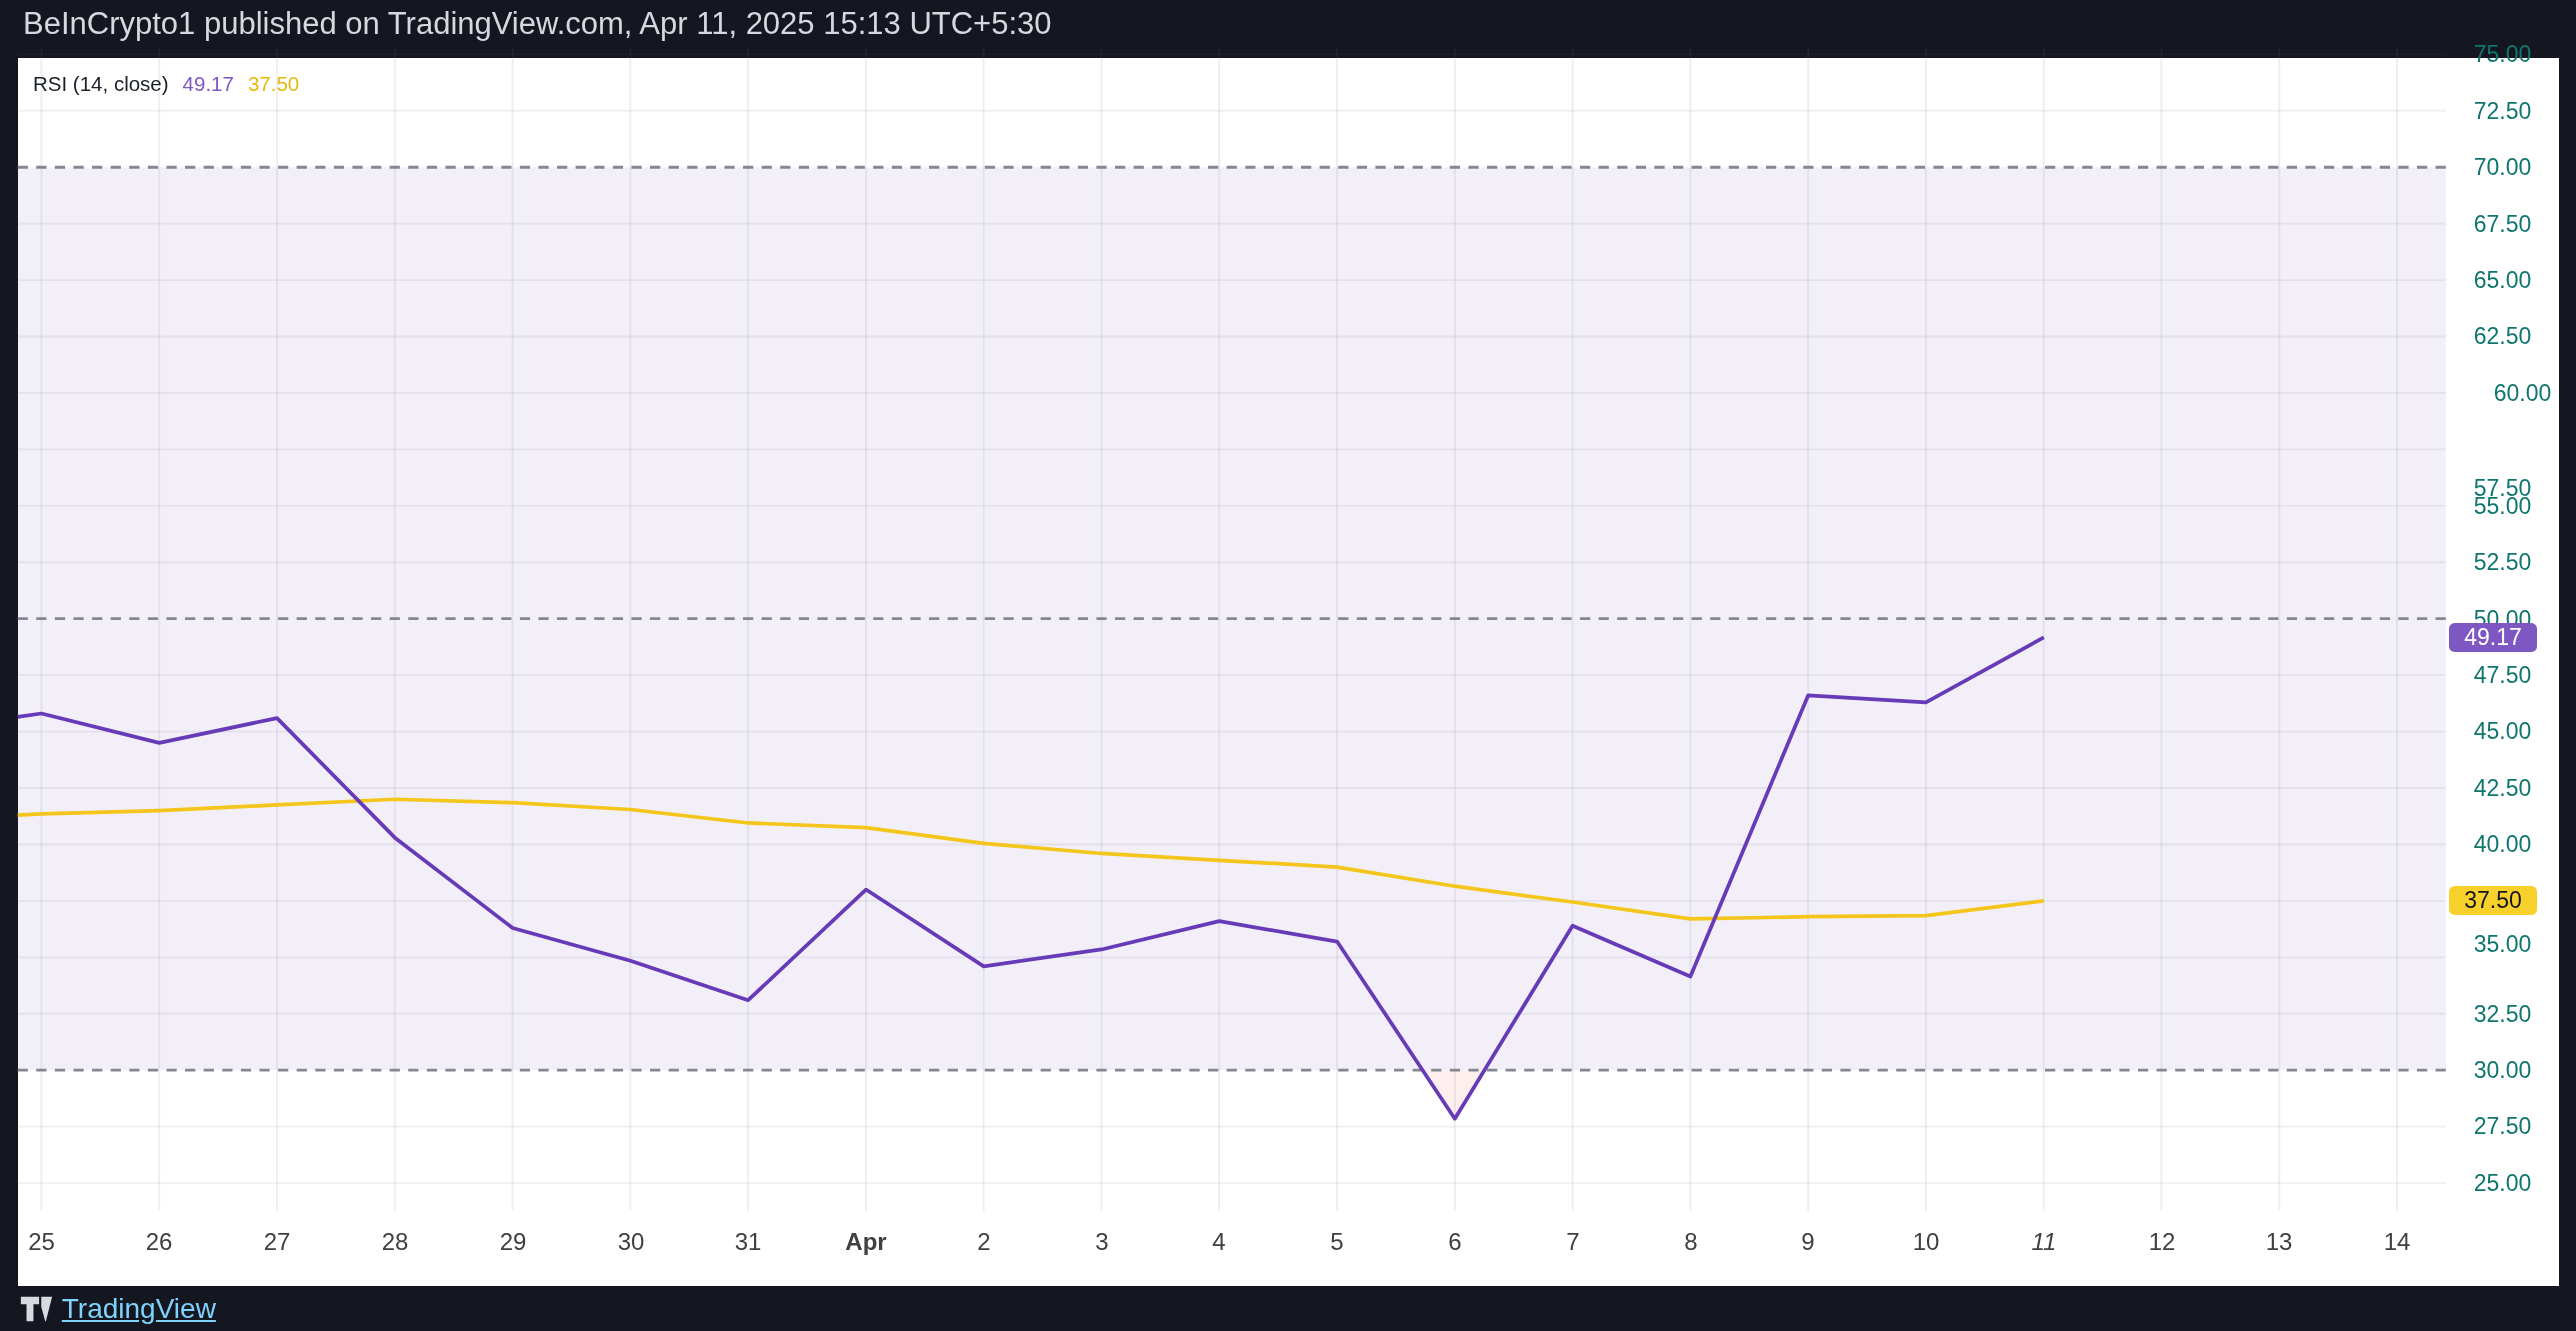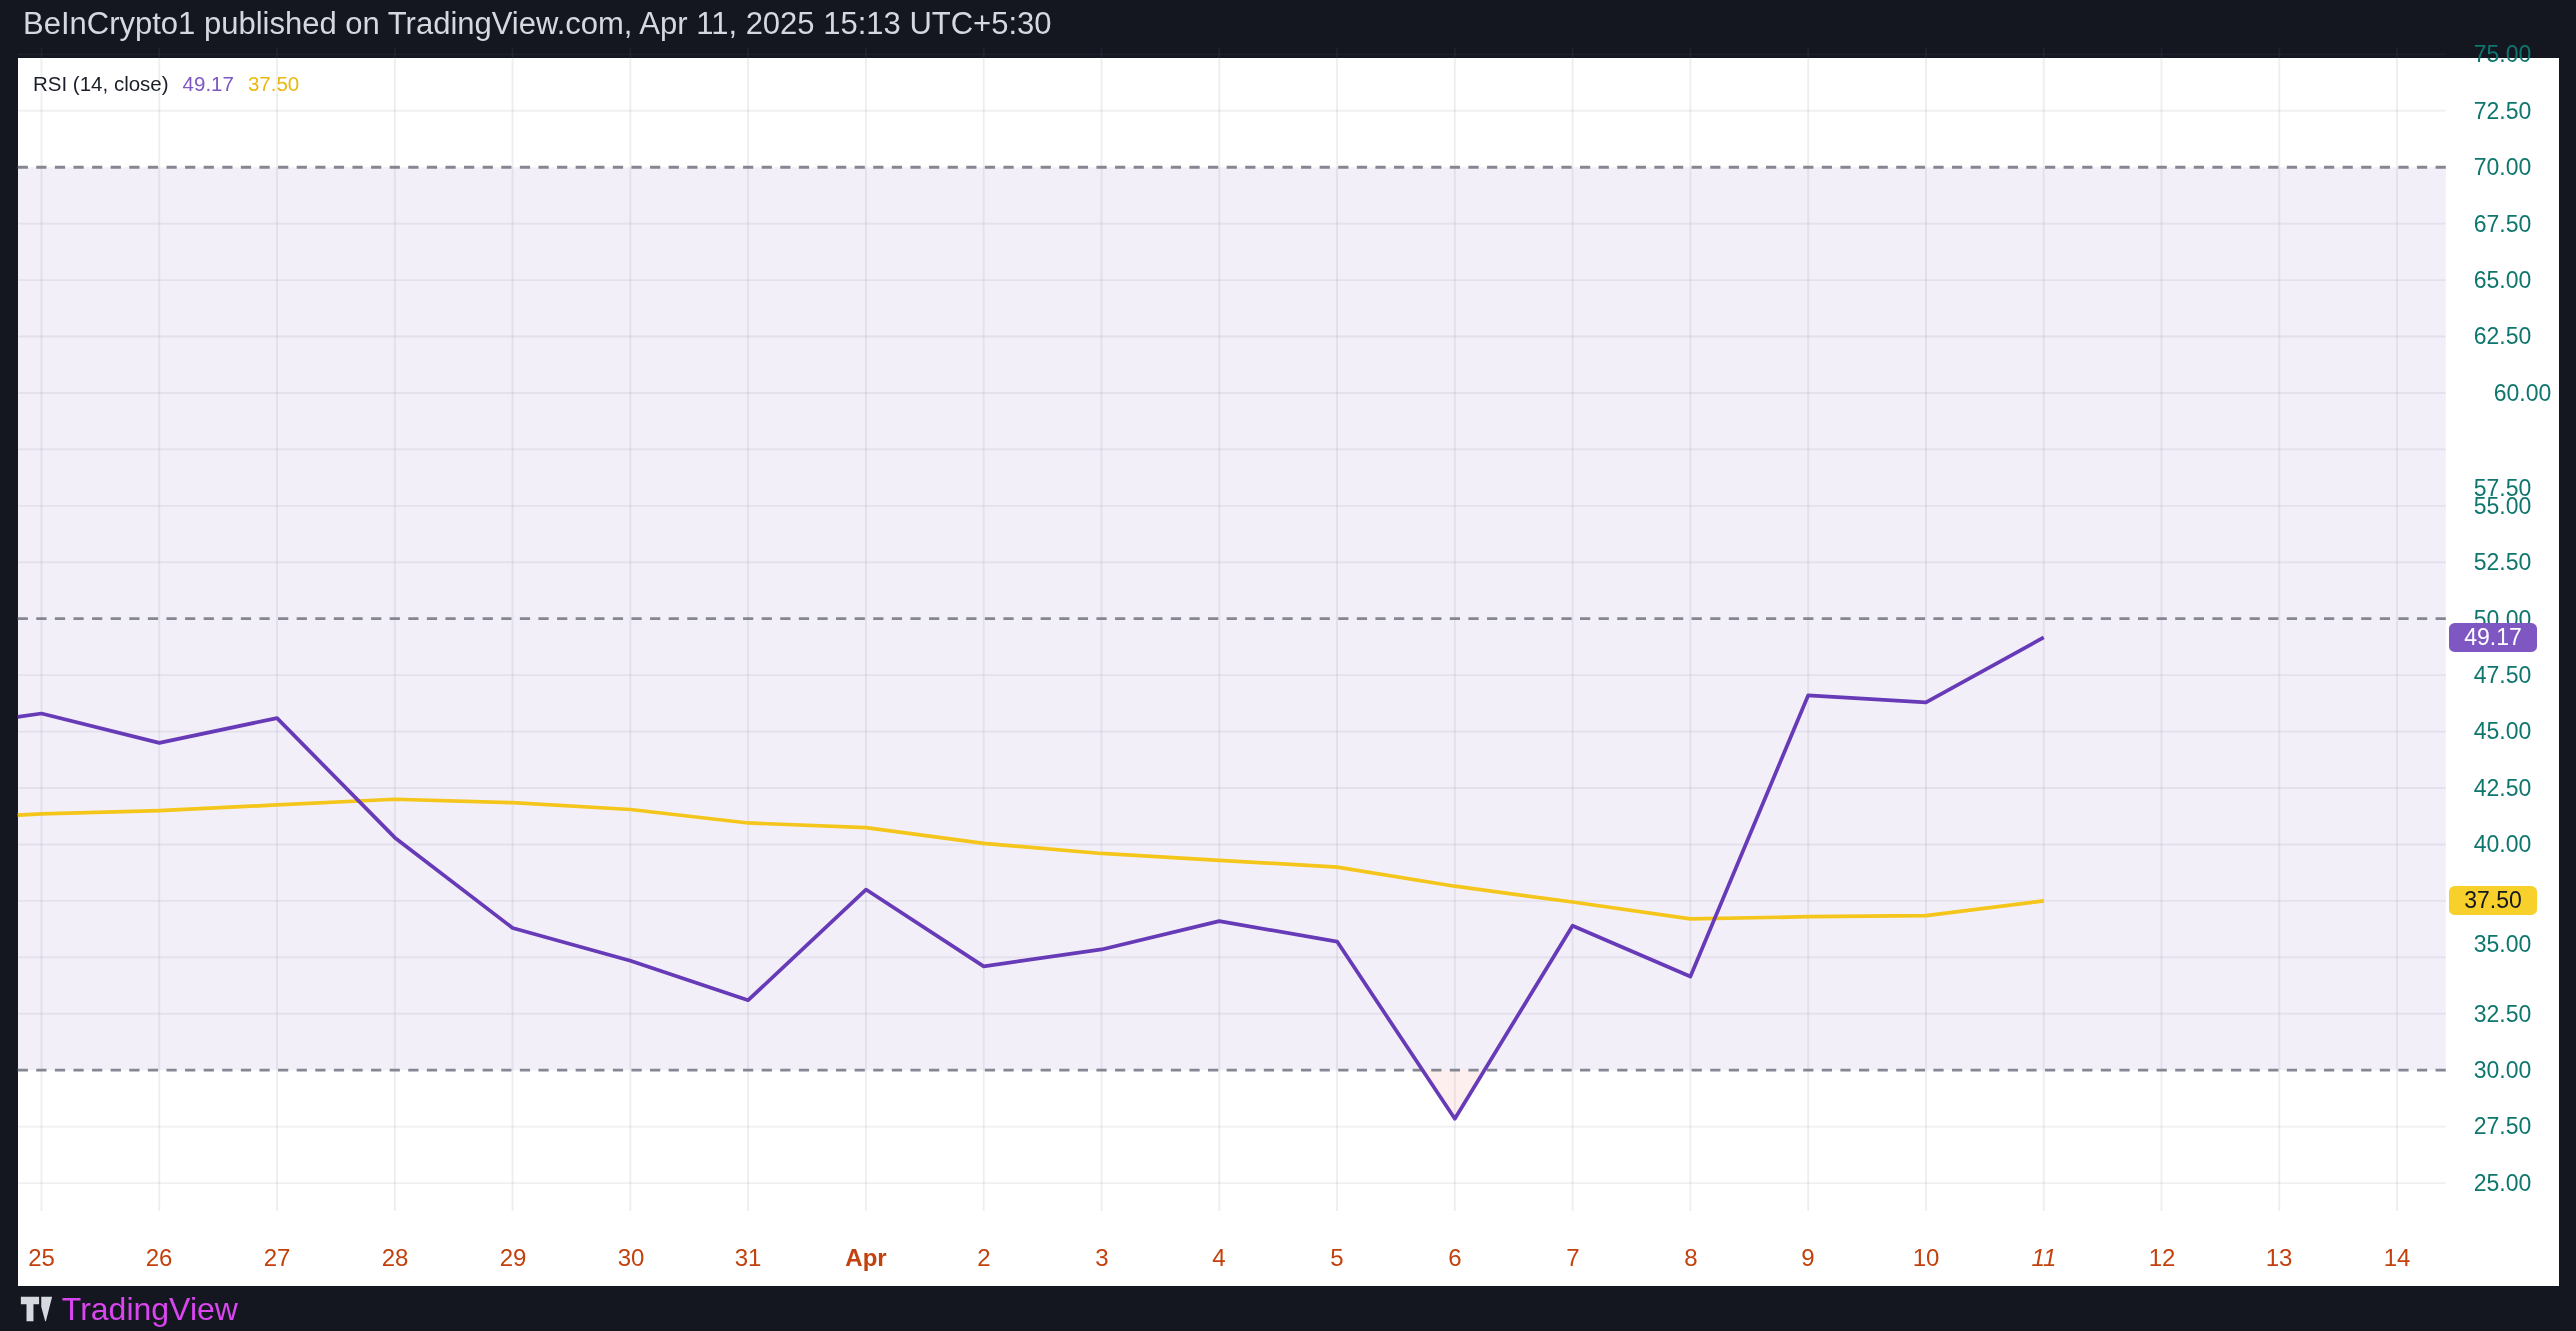--- a/index.html
+++ b/index.html
@@ -4,33 +4,33 @@
 <style>
   html,body{margin:0;padding:0;background:#ffffff;}
   #app{position:relative;width:2576px;height:1332px;background:#ffffff;overflow:hidden;
        font-family:"Liberation Sans", sans-serif;}
   .bar{position:absolute;background:#141720;}
   #top-bar{left:0;top:0;width:2576px;height:58px;}
   #top-bar .title{color:#d5d8de;font-size:31px;line-height:47px;padding-left:23px;white-space:nowrap;}
   #left-strip{left:0;top:47px;width:17.7px;height:1239px;}
   #right-strip{left:2559px;top:47px;width:16.7px;height:1239px;}
   #bottom-bar{left:0;top:1286px;width:2576px;height:46px;display:flex;align-items:center;}
-  #bottom-bar .brand{color:#d946ef;font-size:32px;margin-left:9.3px;}
+  #bottom-bar .brand{color:#7dd3fc;font-size:28px;margin-left:9.3px;text-decoration:underline;}
   #tv-logo{margin-left:19.5px;width:33px;height:28px;flex:0 0 auto;}
   #tv-logo path{fill:#d6d9df;}
   #chart-svg{position:absolute;left:0;top:0;}
   #legend{position:absolute;left:33px;top:72px;display:flex;align-items:baseline;
           font-size:20.5px;color:#1b1f29;white-space:nowrap;}
   #legend .val{margin-left:14px;}
   #legend .rsi-val{color:#7e57c2;}
   #legend .ma-val{color:#e9b90f;}
   .y-label{position:absolute;width:113px;left:2446px;text-align:center;font-size:23px;
            color:#0f766e;line-height:26px;}
   .x-label{position:absolute;top:1228px;width:84px;text-align:center;font-size:24px;
-           color:#c2410c;line-height:28px;margin-top:16px;}
+           color:#404040;line-height:28px;}
   .x-label.bold{font-weight:bold;}
   .badge{position:absolute;left:2449px;width:88px;height:29px;border-radius:5.6px;
          font-size:23px;text-align:center;line-height:29px;}
   #rsi-badge{background:#7e57c2;color:#ffffff;}
   #ma-badge{background:#f7d02b;color:#131722;}
 </style>
 </head>
 <body>
 
 <div id="app">

